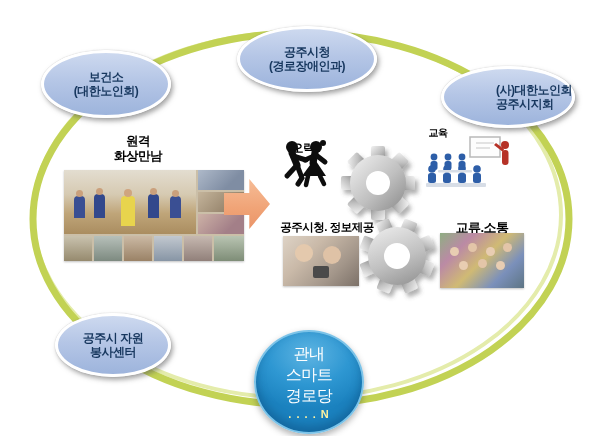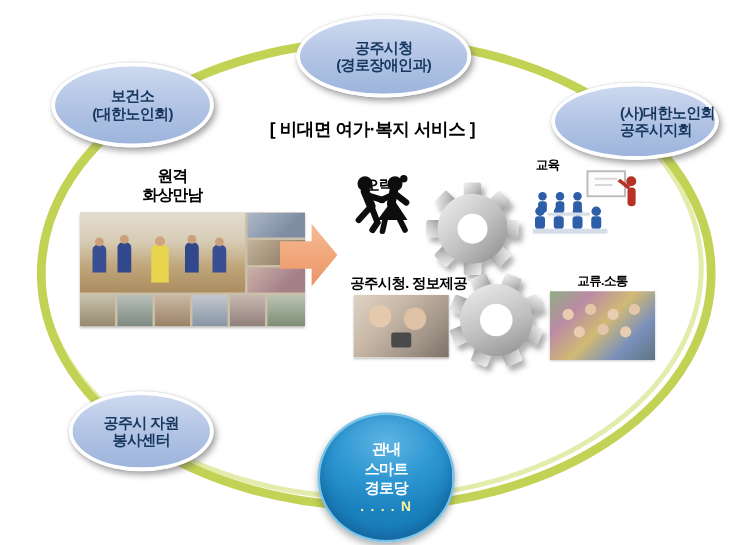--- a/index.html
+++ b/index.html
@@ -28,21 +28,21 @@
   .bubble.left-align span{text-align:left;padding-left:18px;}
   
   #hub{
     border-radius:50%;
     background:radial-gradient(ellipse 70% 55% at 50% 22%,#5eb4e2 0%,#2e97d2 55%,#1b82bf 100%);
     border:2px solid #7cc3e8;
     box-shadow:0 3px 6px rgba(60,60,60,.4), inset 0 -6px 10px rgba(10,70,120,.45);
     display:flex;flex-direction:column;align-items:center;justify-content:center;
     text-align:center;
   }
-  #hub .hub-main{white-space:pre-line;color:#ffffff;font-weight:bold;font-size:12px;line-height:1.3;letter-spacing:-.5px;}
+  #hub .hub-main{white-space:pre-line;color:#ffffff;font-weight:normal;font-size:16px;line-height:1.3;letter-spacing:-.5px;}
   #hub .hub-suffix{color:#fff3a0;font-weight:bold;font-size:11px;margin-top:1px;letter-spacing:1px;}
   
   .lbl{font-weight:bold;color:#000;text-align:center;white-space:pre-line;line-height:1.2;letter-spacing:-.5px;}
   #title-label{font-size:14px;letter-spacing:-.3px;}
   
   #flow-arrow{
     background:linear-gradient(180deg,#f6bc96 0%,#f0a376 60%,#ea9468 100%);
     clip-path:polygon(0% 28%, 55% 28%, 55% 0%, 100% 50%, 55% 100%, 55% 72%, 0% 72%);
   }
   
@@ -55,28 +55,27 @@
 </head>
 <body>
 
 <div id="stage">
 
   <svg id="ring" class="abs" width="600" height="436" viewBox="0 0 600 436">
     <ellipse cx="297" cy="215" rx="264" ry="183" fill="none" stroke="#e4ecab" stroke-width="4"></ellipse>
     <ellipse cx="301" cy="219" rx="268" ry="186" fill="none" stroke="#c2d254" stroke-width="7"></ellipse>
   </svg>
 
-  <div id="title-label" class="abs lbl" style="left:188px;top:95px;width:220px;">[ 비대면 여가·복지 서비스 ]</div>
 
   <div class="bubble abs" style="left:41px;top:50px;width:124px;height:62px;">
     <span>보건소
 (대한노인회)</span>
   </div>
 
-  <div class="bubble abs" style="left:237px;top:12px;width:134px;height:60px;">
+  <div class="bubble abs" style="left:237px;top:26px;width:134px;height:60px;">
     <span>공주시청
 (경로장애인과)</span>
   </div>
 
   <div class="bubble abs left-align" style="left:441px;top:66px;width:128px;height:56px;">
     <span>(사)대한노인회
 공주시지회</span>
   </div>
 
   <div class="bubble abs" style="left:55px;top:313px;width:110px;height:58px;">
@@ -220,21 +219,21 @@
     </g>
   </svg>
 
   <div class="abs lbl" style="left:272px;top:221px;width:110px;font-size:11.5px;">공주시청. 정보제공</div>
   <div class="abs photo" style="left:283px;top:236px;width:76px;height:50px;background:linear-gradient(135deg,#ded3c6 0%,#c9b9a8 35%,#a3968a 70%,#7c7168 100%);">
     <div class="head" style="left:12px;top:8px;width:18px;height:18px;background:#e4c9ad;"></div>
     <div class="head" style="left:40px;top:10px;width:18px;height:18px;background:#dfc2a6;"></div>
     <div class="cell" style="left:30px;top:30px;width:16px;height:12px;background:#4a4a4a;border-radius:2px;"></div>
   </div>
 
-  <div class="abs lbl" style="left:438px;top:220px;width:88px;font-size:10px;">교류.소통</div>
+  <div class="abs lbl" style="left:438px;top:220px;width:88px;font-size:13px;">교류.소통</div>
   <div class="abs photo" style="left:440px;top:233px;width:84px;height:55px;background:linear-gradient(135deg,#8fae83 0%,#bb8aa5 25%,#d0ba74 50%,#7b90bb 75%,#5d7584 100%);">
     <div class="head" style="left:10px;top:14px;width:9px;height:9px;background:#e8cdb2;"></div>
     <div class="head" style="left:28px;top:10px;width:9px;height:9px;background:#e3c5a8;"></div>
     <div class="head" style="left:46px;top:14px;width:9px;height:9px;background:#e8cdb2;"></div>
     <div class="head" style="left:63px;top:10px;width:9px;height:9px;background:#e3c5a8;"></div>
     <div class="head" style="left:19px;top:28px;width:9px;height:9px;background:#e8cdb2;"></div>
     <div class="head" style="left:38px;top:26px;width:9px;height:9px;background:#e3c5a8;"></div>
     <div class="head" style="left:56px;top:28px;width:9px;height:9px;background:#e8cdb2;"></div>
   </div>
 

